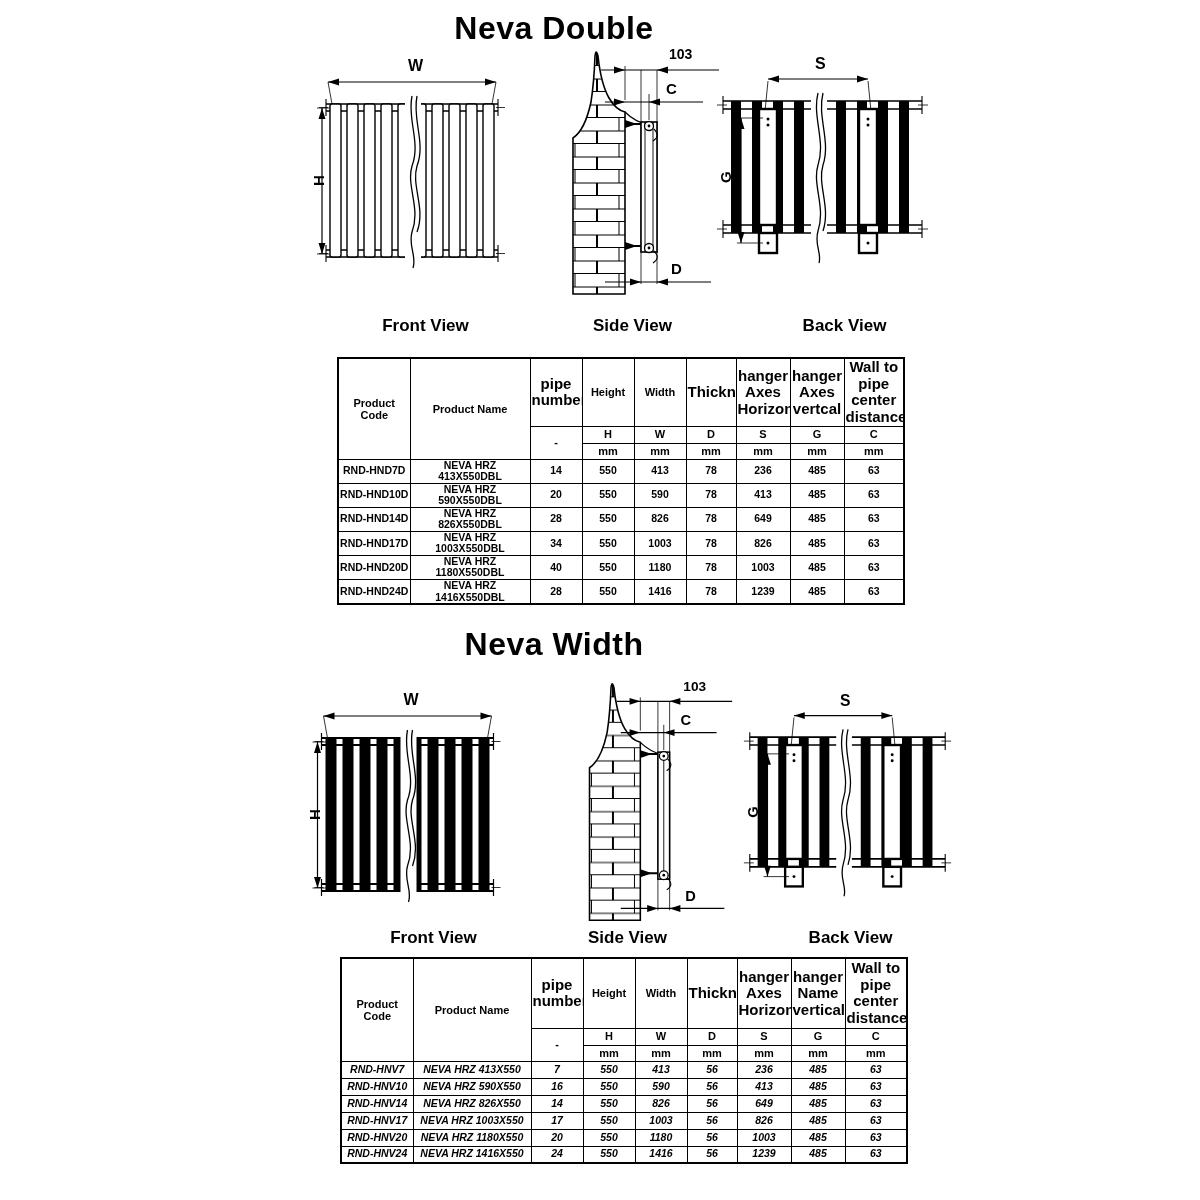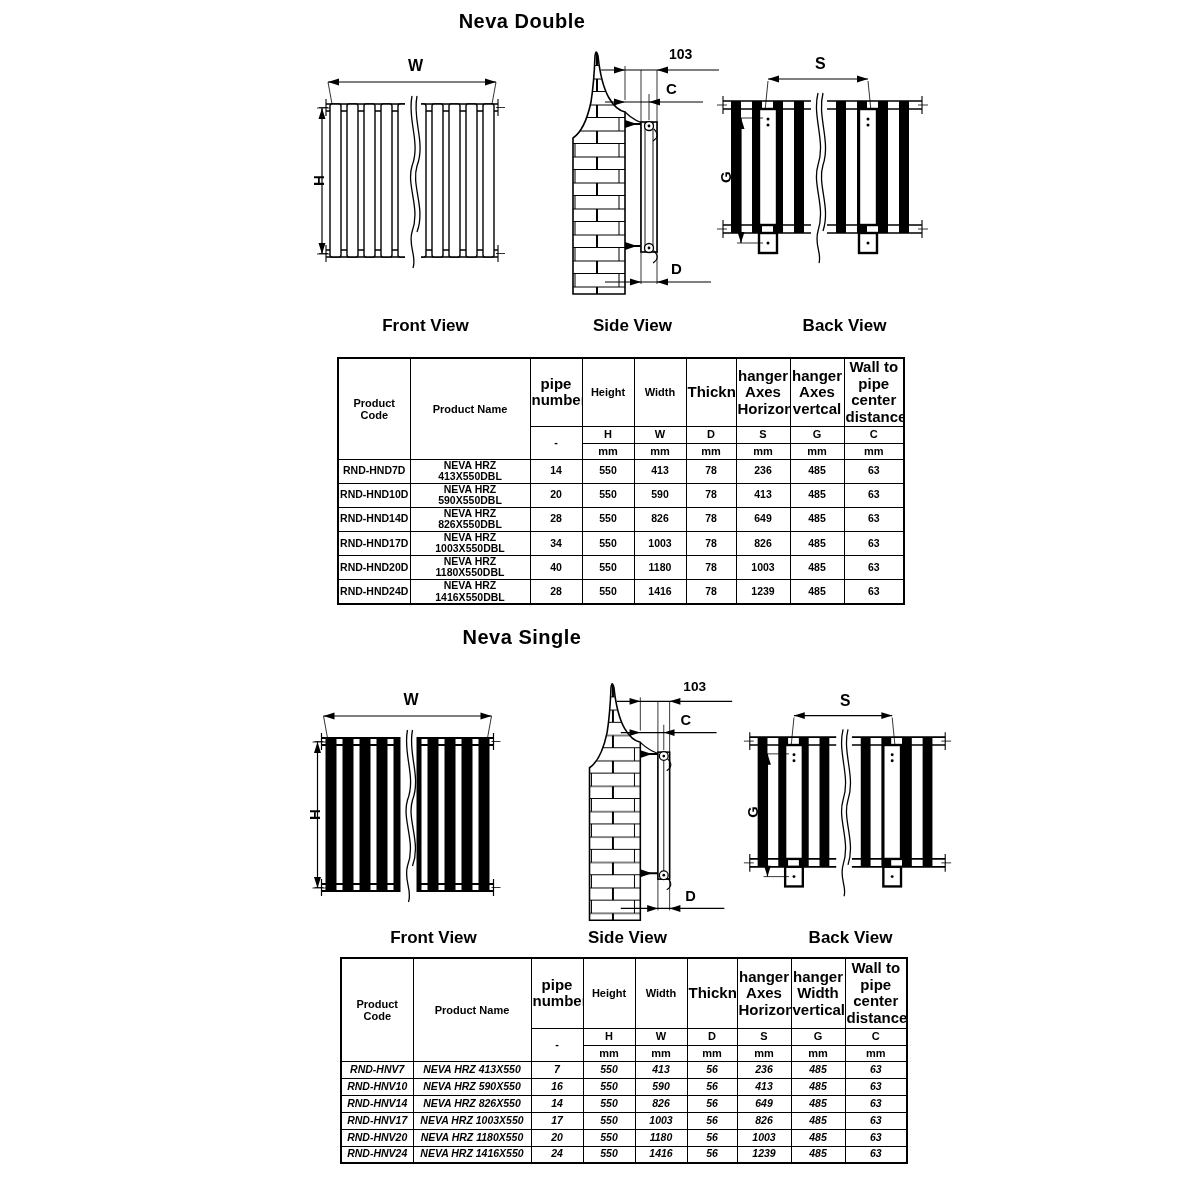--- a/index.html
+++ b/index.html
@@ -1,18 +1,18 @@
 <!DOCTYPE html>
 <html><head>
 <meta charset="utf-8">
 <style>
   html,body{margin:0;padding:0;background:#fff;}
   body{width:1200px;height:1200px;position:relative;font-family:"Liberation Sans",sans-serif;color:#000;}
   .abs{position:absolute;}
-  .sec-title{position:absolute;left:0;width:1044px;text-align:center;font-size:20px;font-weight:bold;letter-spacing:.5px;}
+  .sec-title{position:absolute;left:0;width:1044px;text-align:center;font-size:32px;font-weight:bold;letter-spacing:.5px;padding-left:32px;}
   .view-label{position:absolute;transform:translateX(-50%);font-size:17px;font-weight:bold;white-space:nowrap;padding-left:7px;}
   .spec-table{border-collapse:collapse;table-layout:fixed;border:2px solid #000;}
   .spec-table td,.spec-table th{border:1.5px solid #000;text-align:center;vertical-align:middle;
       padding:0 1px;font-weight:bold;font-size:11px;line-height:1.1;overflow:hidden;}
   .spec-table th.sm{font-size:15px;}
   tr.head-row{height:68px;}
   tr.sym-row{height:17px;}
   tr.unit-row{height:16px;margin-top:33px;}
   table.dbl tr.data-row{height:15px;padding-left:12px;}
   table.sgl tr.data-row{height:17px;font-style:italic;}
@@ -251,21 +251,21 @@
     <td>550</td>
     <td>1416</td>
     <td>78</td>
     <td>1239</td>
     <td>485</td>
     <td>63</td>
   </tr>
 </tbody>
   </table>
 
-<div class="sec-title" style="top:626px;">Neva Single</div>
+<div class="sec-title" style="top:626px;">Neva Width</div>
 
 <svg class="abs" style="left:305px;top:692px;" width="210" height="218" viewBox="0 0 205 218">
   <g stroke="#000" fill="none">
     <text x="96" y="13" font-size="16" stroke="none" fill="#000">W</text>
     <path d="M16 24 H184" stroke-width="1.2"></path>
     <path d="M16 24 L27 20.5 L27 27.5 Z M184 24 L173 20.5 L173 27.5 Z" fill="#000" stroke="none"></path>
     <path d="M16 24 L20 46 M184 24 L180 46" stroke-width=".8"></path>
     <text transform="translate(12 128) rotate(-90)" font-size="15" stroke="none" fill="#000">H</text>
     <path d="M10 50 V196" stroke-width="1.2"></path>
     <path d="M10 50 L6.5 61 L13.5 61 Z M10 196 L6.5 185 L13.5 185 Z" fill="#000" stroke="none"></path>
@@ -383,21 +383,21 @@
   </colgroup>
   <tbody>
       <tr class="head-row" style="height:70px;">
     <th rowspan="3">Product Code</th>
     <th rowspan="3">Product Name</th>
     <th class="sm">pipe number</th>
     <th>Height</th>
     <th>Width</th>
     <th class="sm">Thickndss</th>
     <th class="sm">hanger Axes Horizontal</th>
-    <th class="sm">hanger Width vertical</th>
+    <th class="sm">hanger Name vertical</th>
     <th class="sm">Wall to pipe center distance</th>
   </tr>
   <tr class="sym-row">
     <td rowspan="2">-</td>
     <td>H</td>
     <td>W</td>
     <td>D</td>
     <td>S</td>
     <td>G</td>
     <td>C</td>

